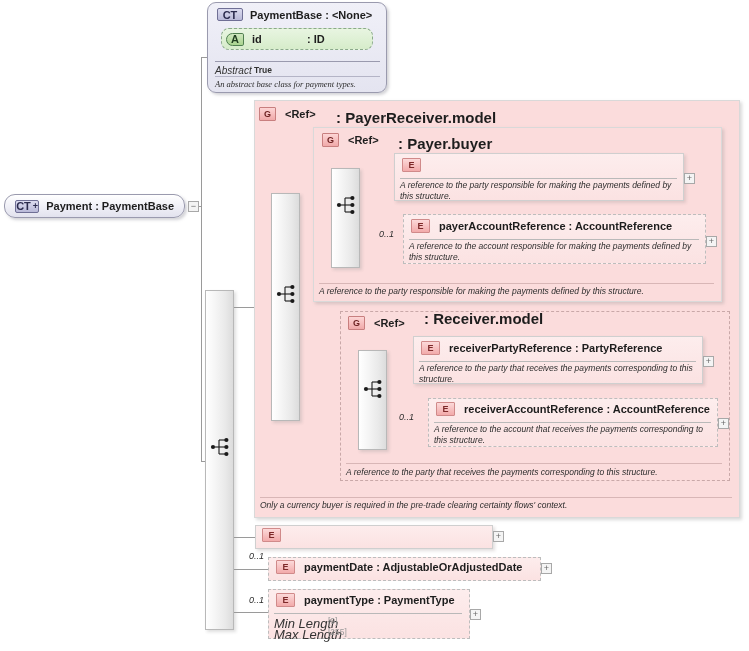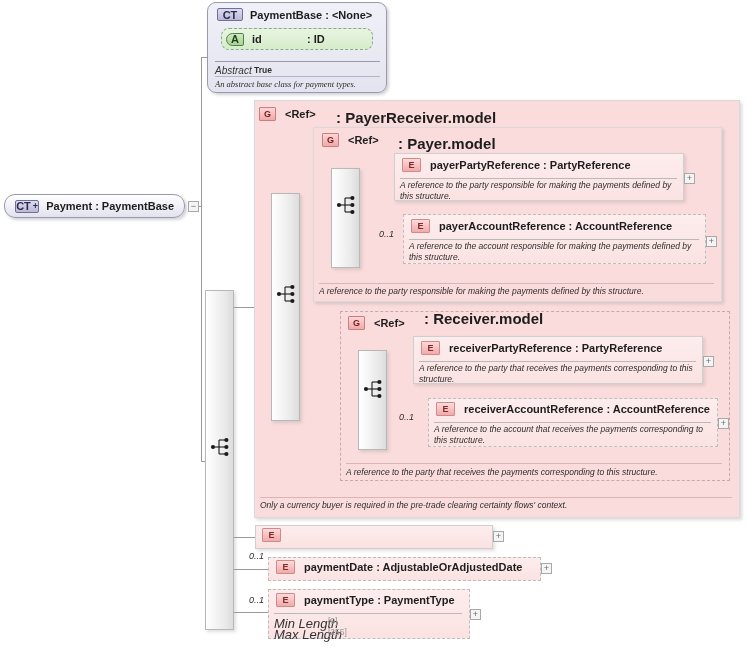--- a/index.html
+++ b/index.html
@@ -344,42 +344,41 @@
       <circle cx="16.4" cy="11" r="2.1" fill="#1a1a1a"></circle>
       <circle cx="16.4" cy="18" r="2.1" fill="#1a1a1a"></circle>
     </svg>
   </div>
 
   <div class="gbox gbox-solid" style="left:313px; top:127px; width:409px; height:175px;"></div>
   <div class="ghead" style="left:322px; top:133px;">
     <span class="badge badge-g">G</span>
     <span class="g-ref">&lt;Ref&gt;</span>
   </div>
-  <span class="g-type" style="left:398px; top:135px;">: Payer.model</span>
+  <span class="g-type" style="left:398px; top:135px;">: Payer.buyer</span>
   <div class="hr-grey" style="left:319px; top:283px; width:395px; background:#d8b6b6;"></div>
   <span class="doc-text" style="left:319px; top:286px; width:396px;">A reference to the party responsible for making the payments defined by this structure.</span>
 
   <div class="seqbox" style="left:331px; top:168px; width:29px; height:100px;">
     <svg class="seq-icon" style="left:4px; top:25px;" width="22" height="22" viewBox="0 0 22 22">
       <circle cx="3" cy="11" r="2.1" fill="#1a1a1a"></circle>
       <line x1="5" y1="11" x2="9" y2="11" stroke="#1a1a1a" stroke-width="1.1"></line>
       <line x1="9" y1="4" x2="9" y2="18" stroke="#1a1a1a" stroke-width="1.1"></line>
       <line x1="9" y1="4" x2="15" y2="4" stroke="#1a1a1a" stroke-width="1.1"></line>
       <line x1="9" y1="11" x2="15" y2="11" stroke="#1a1a1a" stroke-width="1.1"></line>
       <line x1="9" y1="18" x2="15" y2="18" stroke="#1a1a1a" stroke-width="1.1"></line>
       <circle cx="16.4" cy="4" r="2.1" fill="#1a1a1a"></circle>
       <circle cx="16.4" cy="11" r="2.1" fill="#1a1a1a"></circle>
       <circle cx="16.4" cy="18" r="2.1" fill="#1a1a1a"></circle>
     </svg>
   </div>
 
   <div class="ebox ebox-solid" style="left:394px; top:153px; width:290px; height:48px;"></div>
   <div class="ehead" style="left:402px; top:158px;">
     <span class="badge badge-e">E</span>
-    <span class="e-title">payerPartyReference : PartyReference</span>
   </div>
   <div class="e-hr" style="left:400px; top:178px; width:277px;"></div>
   <span class="doc-text" style="left:400px; top:180px; width:282px;">A reference to the party responsible for making the payments defined by this structure.</span>
   <div class="plusbox" style="left:684px; top:173px;">+</div>
 
   <span class="card" style="left:379px; top:229px;">0..1</span>
   <div class="ebox ebox-dashed" style="left:403px; top:214px; width:303px; height:50px;"></div>
   <div class="ehead" style="left:411px; top:219px;">
     <span class="badge badge-e">E</span>
     <span class="e-title">payerAccountReference : AccountReference</span>

